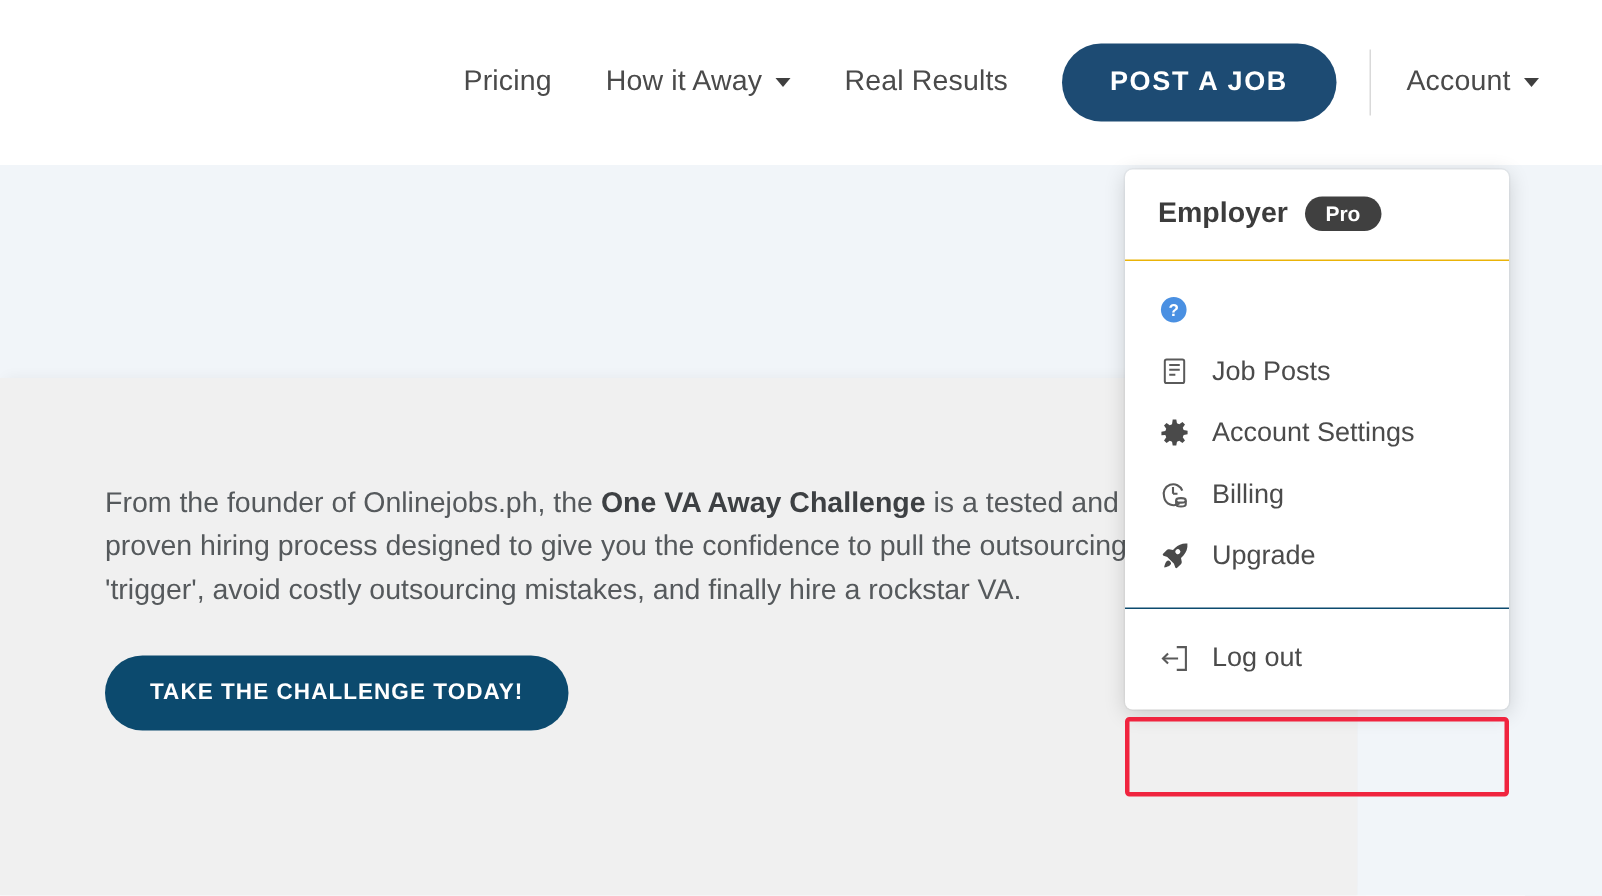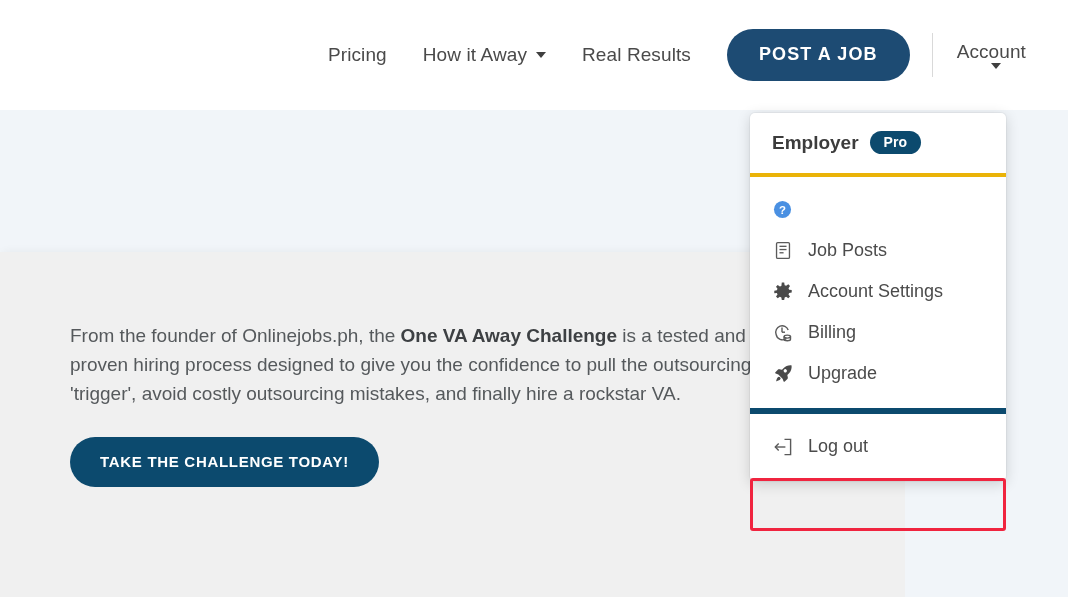--- a/index.html
+++ b/index.html
@@ -39,21 +39,21 @@
   .post-job {
     background:#1d4b73; color:#ffffff; font-size:18px; font-weight:600;
     letter-spacing:1.1px; border-radius:26px; border:none;
     padding: 15px 32px 16px; margin-right: 22px; cursor:pointer;
     font-family:"Liberation Sans", sans-serif;
     text-align:center;
   }
   .nav-divider {
     width:1px; height:44px; background:#d9d9d9; margin-right:24px;
   }
-  .account { margin-right: 18px; flex-direction: column; }
+  .account { margin-right: 18px; }
 
   
   .band-blue {
     position:absolute; left:0; top:110px; width:1068px; height:142px;
     background:#f1f5f9;
   }
   .gray-panel {
     position:absolute; left:0; top:252px; width:905px; height:345px;
     background:#f0f0f0;
     box-shadow: 3px 0 9px rgba(0,0,0,0.055);
@@ -85,29 +85,29 @@
   
   .dropdown {
     position:absolute; left:750px; top:113px; width:256px;
     background:#ffffff; border-radius:5px;
     box-shadow: 0 3px 14px rgba(0,0,0,0.16), 0 0 0 1px rgba(0,0,0,0.035);
     z-index: 10;
   }
   .dd-header {
     display:flex; align-items:center; gap:11px;
     padding: 18px 22px 19px;
-    border-bottom:4px solid #eab308;
+    border-bottom:1px solid #eab308;
   }
   .dd-header .who { font-size:19px; font-weight:700; color:#3c3c3c; }
   .pro-pill {
-    background:#0c4a6e; color:#ffffff; font-size:14px; font-weight:700;
+    background:#404040; color:#ffffff; font-size:14px; font-weight:700;
     border-radius:13px; padding:4px 14px 5px; line-height:1;
   }
   .dd-section { padding: 12px 0 14px; }
-  .dd-section + .dd-section { border-top:6px solid #0c4a6e; }
+  .dd-section + .dd-section { border-top:1px solid #0c4a6e; }
   .dd-item {
     display:flex; align-items:center; gap:15px;
     padding: 10px 22px; font-size:18px; color:#4b4b4b;
     cursor:pointer; position:relative;
   }
   .dd-item.bold { font-weight:700; color:#3f3f3f; }
   .dd-ico {
     width:21px; height:21px; display:flex; align-items:center;
     justify-content:center; flex:0 0 21px; color:#5a5a5a;
   }

